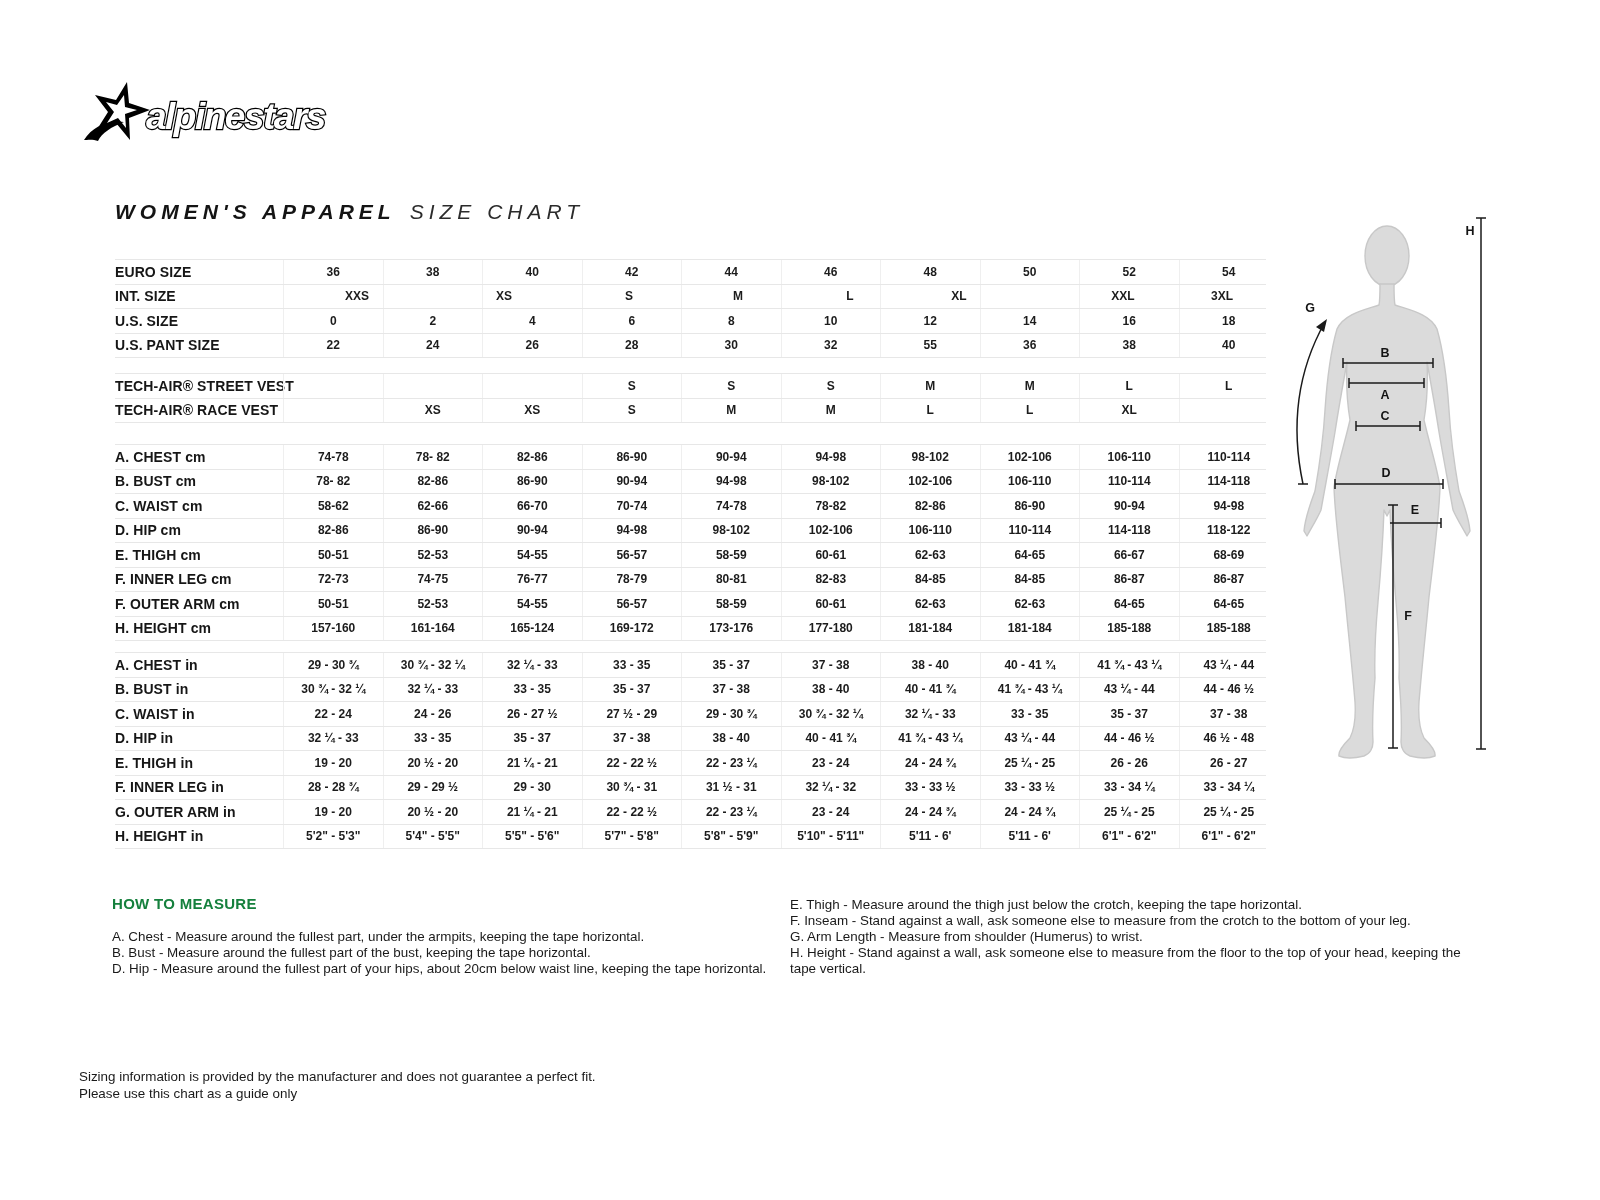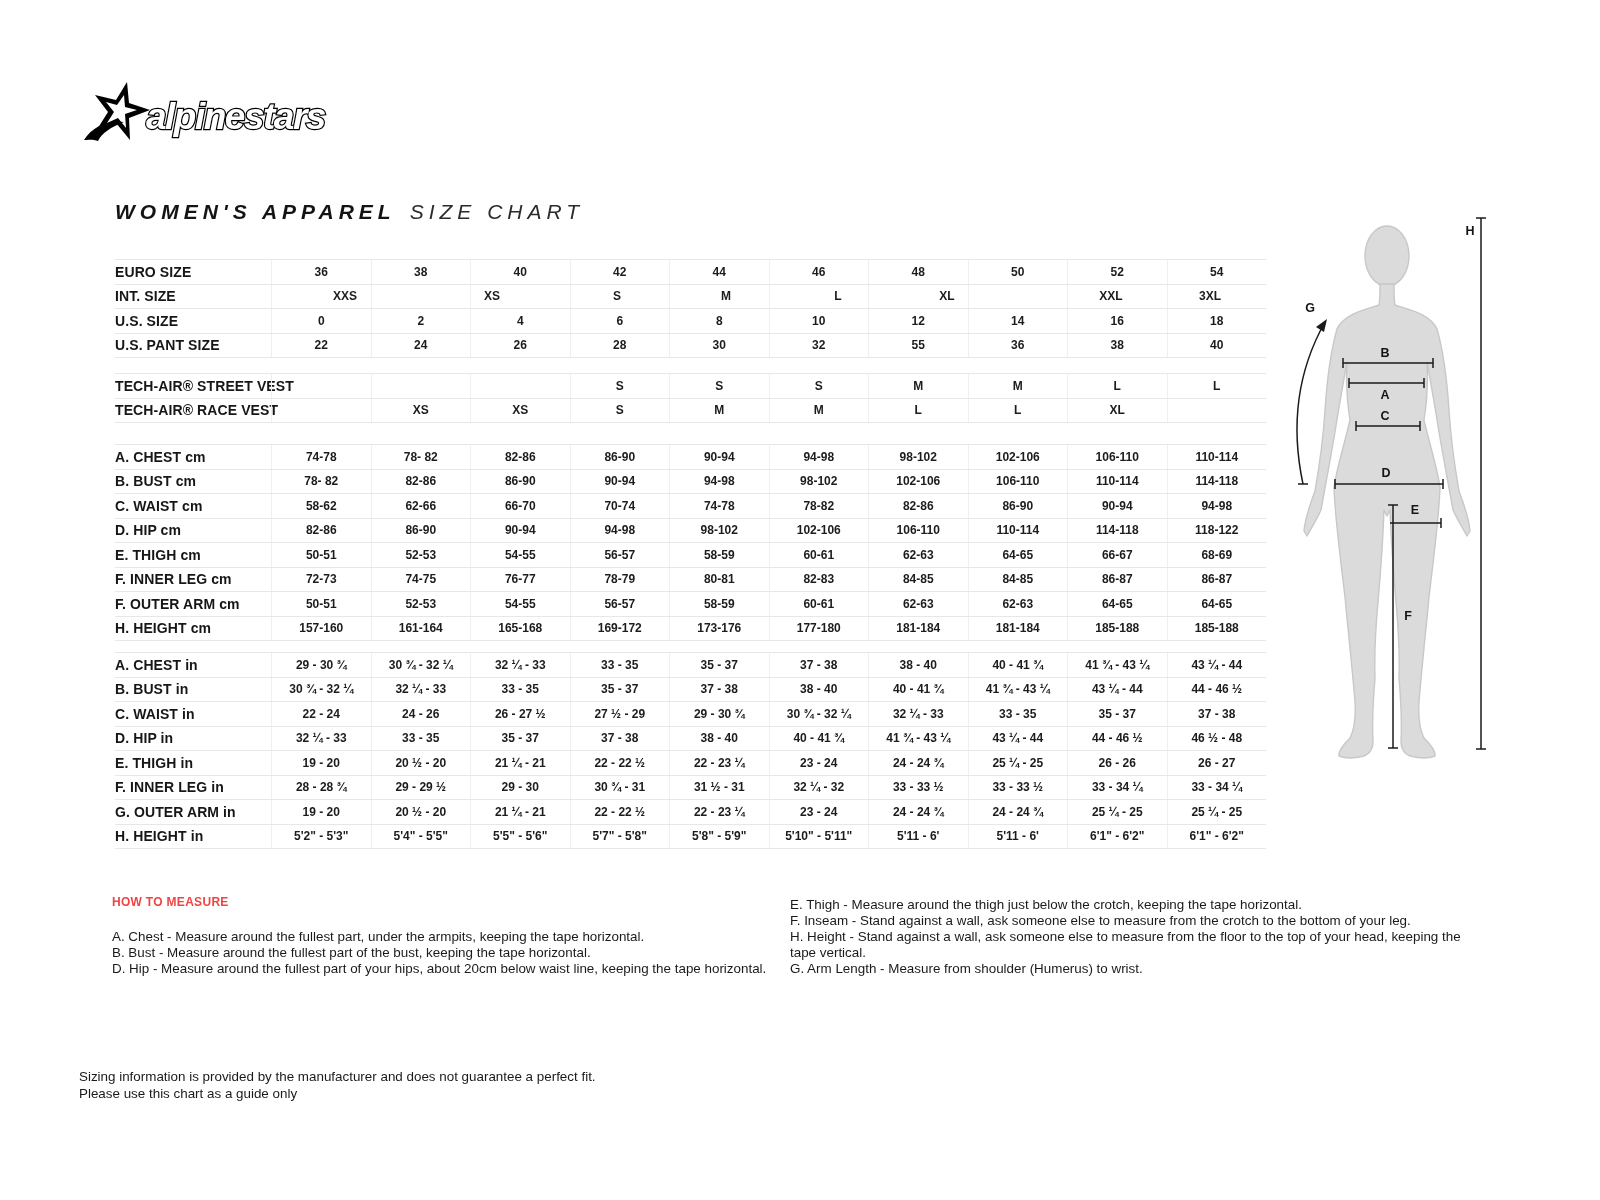--- a/index.html
+++ b/index.html
@@ -10,42 +10,42 @@
   }
   
   .logo { position:absolute; left:80px; top:78px; width:280px; height:70px; }
   
   .title { position:absolute; left:115px; top:200px; white-space:nowrap; font-style:italic; }
   .title .main { font-weight:700; font-size:21px; letter-spacing:5px; color:#141414; }
   .title .sub  { font-weight:400; font-size:21px; letter-spacing:5px; color:#2b2b2b; margin-left:14px; }
   
   .size-table { position:absolute; left:115px; top:259px; width:1151px; }
   .tsection { border-top:1px solid #e7e7e7; }
-  .trow { display:flex; align-items:stretch; height:24.5px; border-bottom:1px solid #e7e7e7; box-sizing:border-box; }
+  .trow { display:flex; align-items:stretch; height:24.5px; border-bottom:1px solid #e7e7e7; box-sizing:border-box;gap:12px; }
   .tlabel {
     width:156px; flex:0 0 156px; white-space:nowrap; overflow:visible;
     font-weight:700; font-size:14px; letter-spacing:0.1px; color:#161616;
     display:flex; align-items:center;
   }
   .tvals { width:995px; flex:0 0 995px; display:flex; position:relative; }
   .tcell {
     flex:1 1 0; border-left:1px solid #efefef; box-sizing:border-box;
     display:flex; align-items:center; justify-content:center;
     font-weight:700; font-size:12px; color:#1c1c1c; white-space:nowrap;
   }
   .int-label {
     position:absolute; top:0; height:100%; transform:translateX(-50%);
     display:flex; align-items:center;
     font-weight:700; font-size:12px; color:#1c1c1c; white-space:nowrap;
   }
   
   .figure { position:absolute; left:1280px; top:210px; width:215px; height:575px; }
   .figure text { font-family:"Liberation Sans", sans-serif; font-weight:700; font-size:12.5px; fill:#141414; }
   
-  .htm-heading { position:absolute; left:112px; top:895px; font-weight:700; font-size:12px; letter-spacing:0.3px; color:#ef4444; }
+  .htm-heading { position:absolute; left:112px; top:895px; font-weight:700; font-size:15px; letter-spacing:0.3px; color:#15803d; }
   .htm-left  { position:absolute; left:112px; top:929px; width:680px; font-size:13.4px; line-height:16px; color:#1a1a1a; }
   .htm-right { position:absolute; left:790px; top:897px; width:672px; font-size:13.4px; line-height:16px; color:#1a1a1a; }
   
   .footer { position:absolute; left:79px; top:1069px; font-size:13.4px; line-height:16.5px; color:#1a1a1a; }
 </style>
 </head>
 <body>
 
 <svg class="logo" viewBox="0 0 280 70">
   <g>
@@ -267,21 +267,21 @@
           <div class="tcell">62-63</div>
           <div class="tcell">64-65</div>
           <div class="tcell">64-65</div>
         </div>
       </div>
       <div class="trow">
         <div class="tlabel">H. HEIGHT cm</div>
         <div class="tvals">
           <div class="tcell">157-160</div>
           <div class="tcell">161-164</div>
-          <div class="tcell">165-168</div>
+          <div class="tcell">165-124</div>
           <div class="tcell">169-172</div>
           <div class="tcell">173-176</div>
           <div class="tcell">177-180</div>
           <div class="tcell">181-184</div>
           <div class="tcell">181-184</div>
           <div class="tcell">185-188</div>
           <div class="tcell">185-188</div>
         </div>
       </div>
     </div>
@@ -512,20 +512,20 @@
 
 <div class="htm-heading">HOW TO MEASURE</div>
 <div class="htm-left">
   <div>A. Chest - Measure around the fullest part, under the armpits, keeping the tape horizontal.</div>
   <div>B. Bust - Measure around the fullest part of the bust, keeping the tape horizontal.</div>
   <div>D. Hip - Measure around the fullest part of your hips, about 20cm below waist line, keeping the tape horizontal.</div>
 </div>
 <div class="htm-right">
   <div>E. Thigh - Measure around the thigh just below the crotch, keeping the tape horizontal.</div>
   <div>F. Inseam - Stand against a wall, ask someone else to measure from the crotch to the bottom of your leg.</div>
+  <div>G. Arm Length - Measure from shoulder (Humerus) to wrist.</div>
   <div>H. Height - Stand against a wall, ask someone else to measure from the floor to the top of your head, keeping the tape vertical.</div>
-  <div>G. Arm Length - Measure from shoulder (Humerus) to wrist.</div>
 </div>
 
 <div class="footer">
   <div>Sizing information is provided by the manufacturer and does not guarantee a perfect fit.</div>
   <div>Please use this chart as a guide only</div>
 </div>
 
 </body></html>

